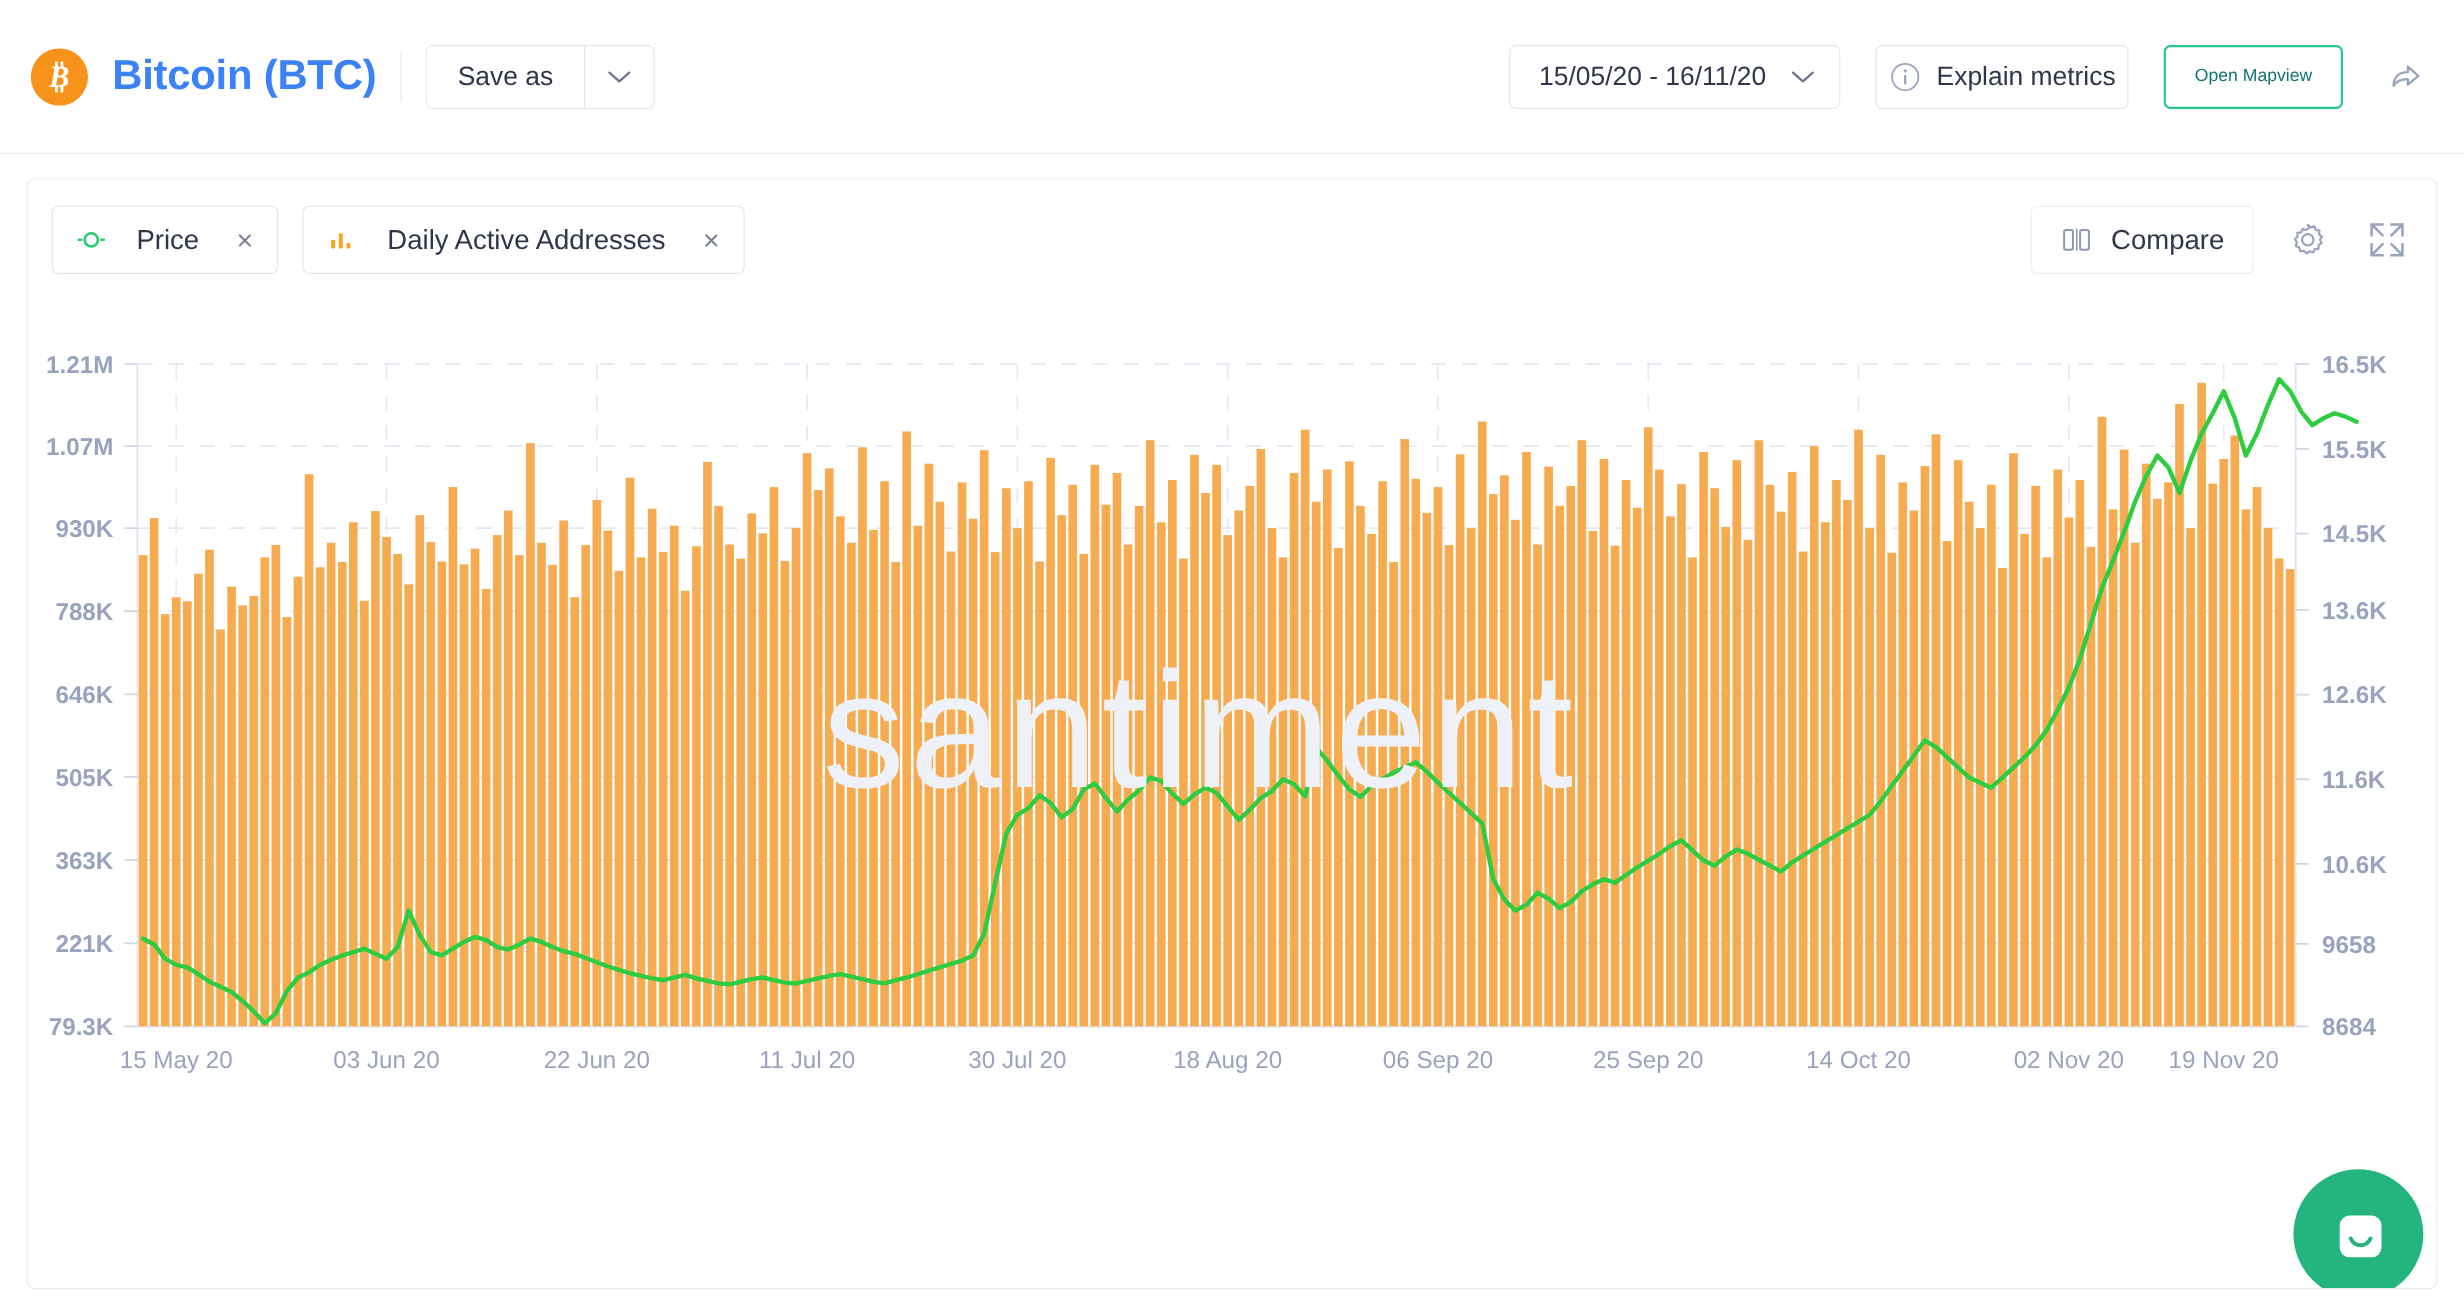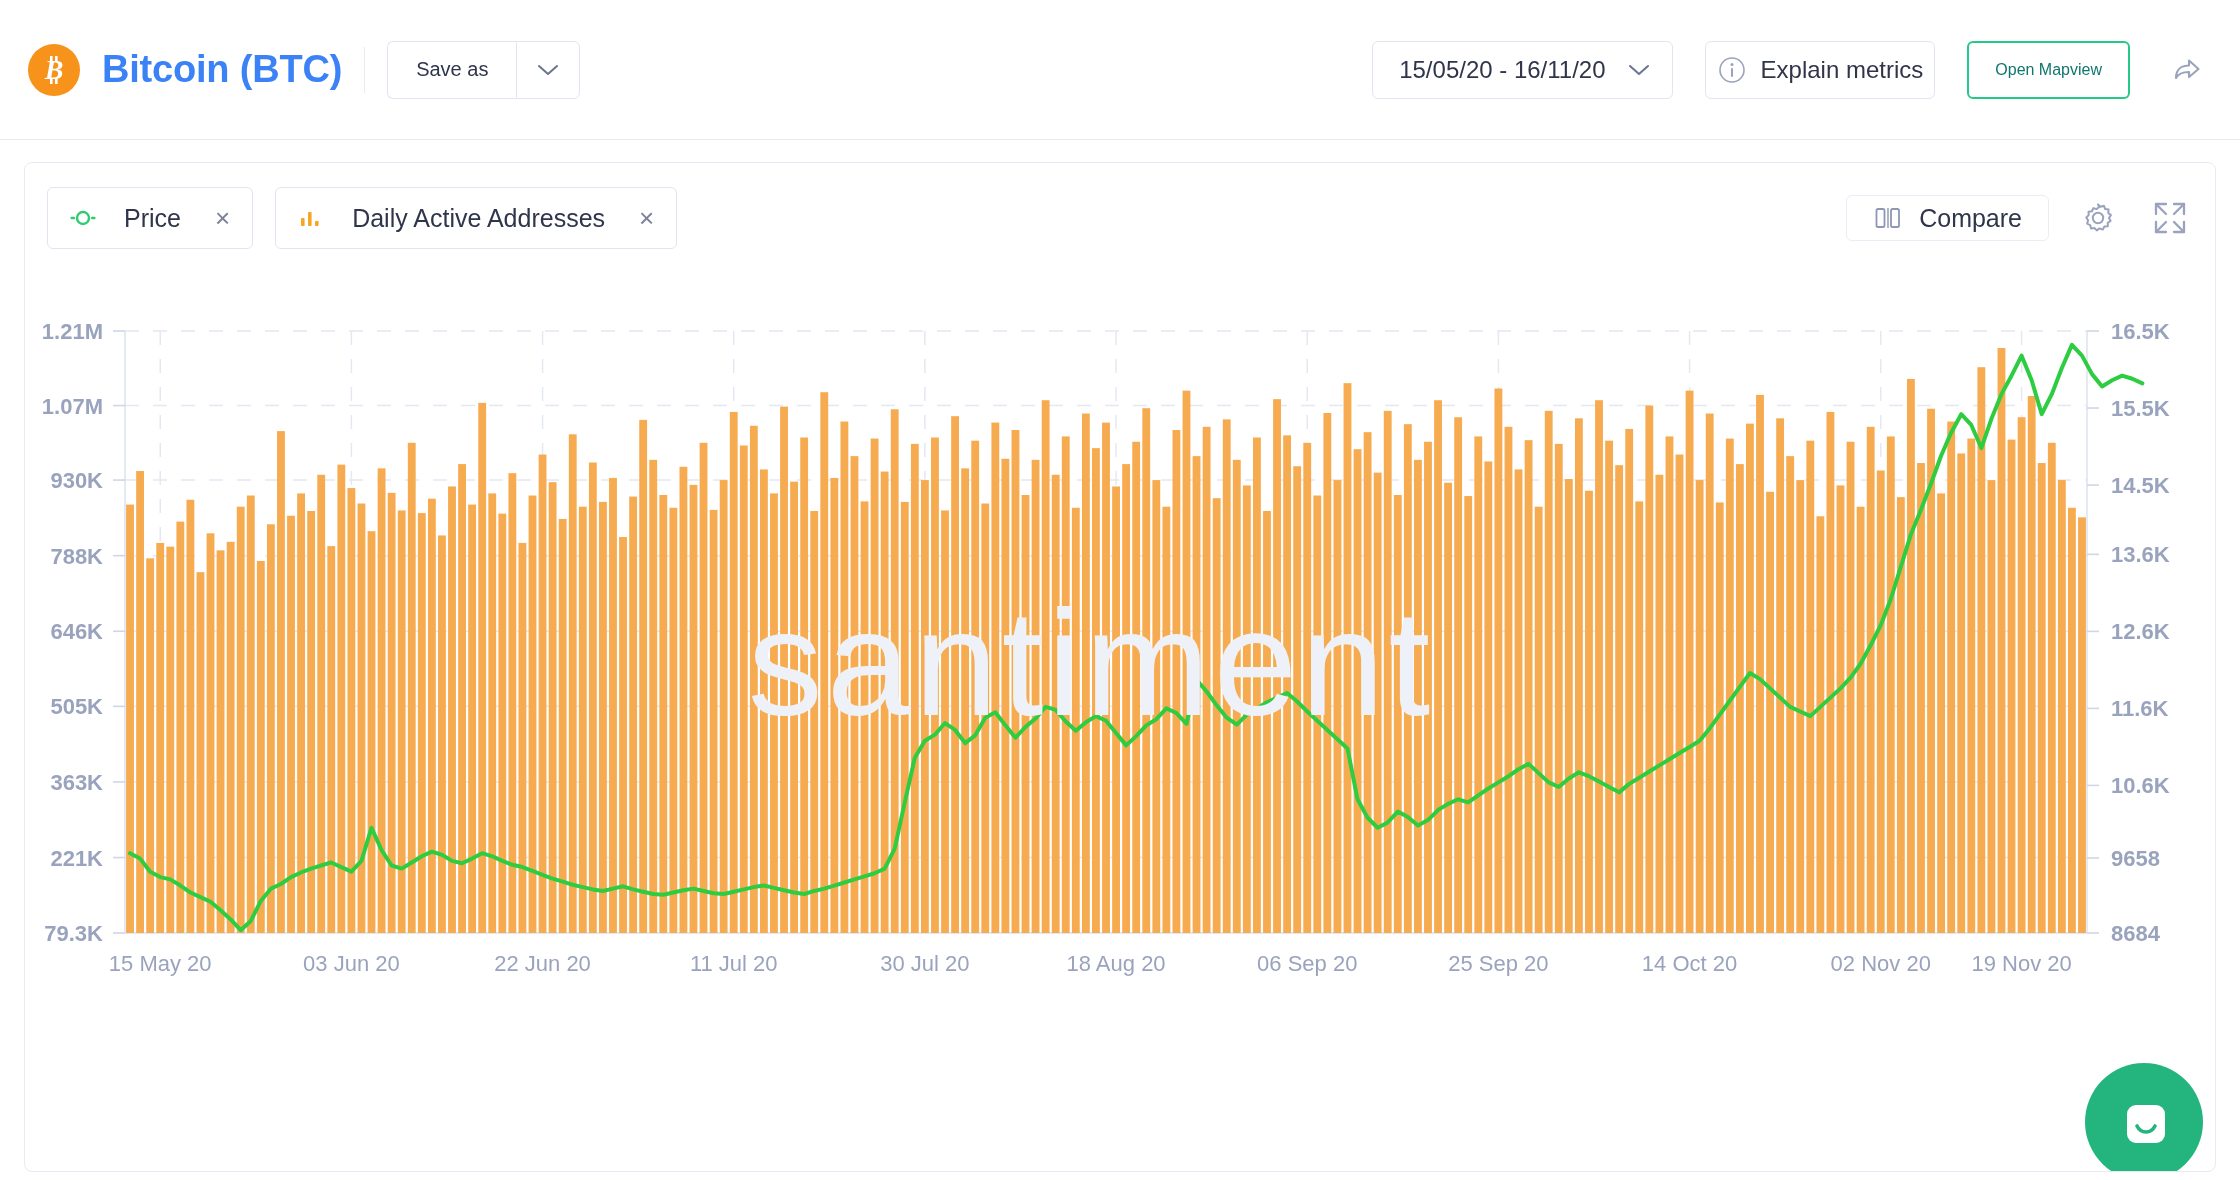--- a/index.html
+++ b/index.html
@@ -28,21 +28,21 @@
   .btc-logo svg { display:block; }
   .asset-title {
     font-size: 38px; color: #3b82f6; font-weight: 700;
     margin-left: 22px; white-space: nowrap; letter-spacing: -0.2px;
   }
   .vdivider { width: 1px; height: 46px; background: #e7eaf3; margin: 0 22px; }
 
   .saveas-group { display: flex; align-items: stretch; height: 58px; }
   .btn-outline {
     border: 1px solid #e0e5ef; background: #fff; color: #2f354b;
-    font-size: 20px; font-family: "Liberation Sans", sans-serif;
+    font-size: 24px; font-family: "Liberation Sans", sans-serif;
     display: flex; align-items: center; justify-content: center;
     padding: 0 28px; cursor: pointer;
   }
   .saveas-main { border-radius: 6px 0 0 6px; border-right: none; }
   .saveas-caret { border-radius: 0 6px 6px 0; padding: 0 20px; }
 
   .hdr-right { margin-left: auto; display: flex; align-items: center; gap: 32px; }
   .daterange {
     height: 58px; border: 1px solid #e0e5ef; border-radius: 6px; background: #fff;
     display: flex; align-items: center; gap: 22px; padding: 0 22px 0 26px;
@@ -73,21 +73,21 @@
   .chip {
     height: 62px; border: 1px solid #e0e5ef; border-radius: 6px; background: #fff;
     display: flex; align-items: center; gap: 28px; padding: 0 22px;
     margin-right: 22px; cursor: pointer;
   }
   .chip-label { font-size: 25px; color: #2f354b; white-space: nowrap; }
   .chip-x { font-size: 26px; color: #7a8199; margin-left: 6px; cursor: pointer; line-height: 1; }
 
   .chipbar-right { margin-left: auto; display: flex; align-items: center; gap: 26px; }
   .compare-btn {
-    height: 46px; border: 1px solid #e9edf5; border-radius: 6px; background: #fff;
+    height: 62px; border: 1px solid #e9edf5; border-radius: 6px; background: #fff;
     display: flex; align-items: center; gap: 16px; padding: 0 26px;
     font-size: 25px; color: #2f354b; cursor: pointer;
   }
   .icon-btn { width: 46px; height: 46px; display:flex; align-items:center; justify-content:center; cursor:pointer; }
 
   
   .plot-wrap { position: absolute; left: 0; top: 110px; width: 2192px; height: 900px; }
   .plot-svg { display:block; }
 
   .axis-label { font-size: 22px; fill: #9aa3bd; font-family: "Liberation Sans", sans-serif; font-weight: 700; }

